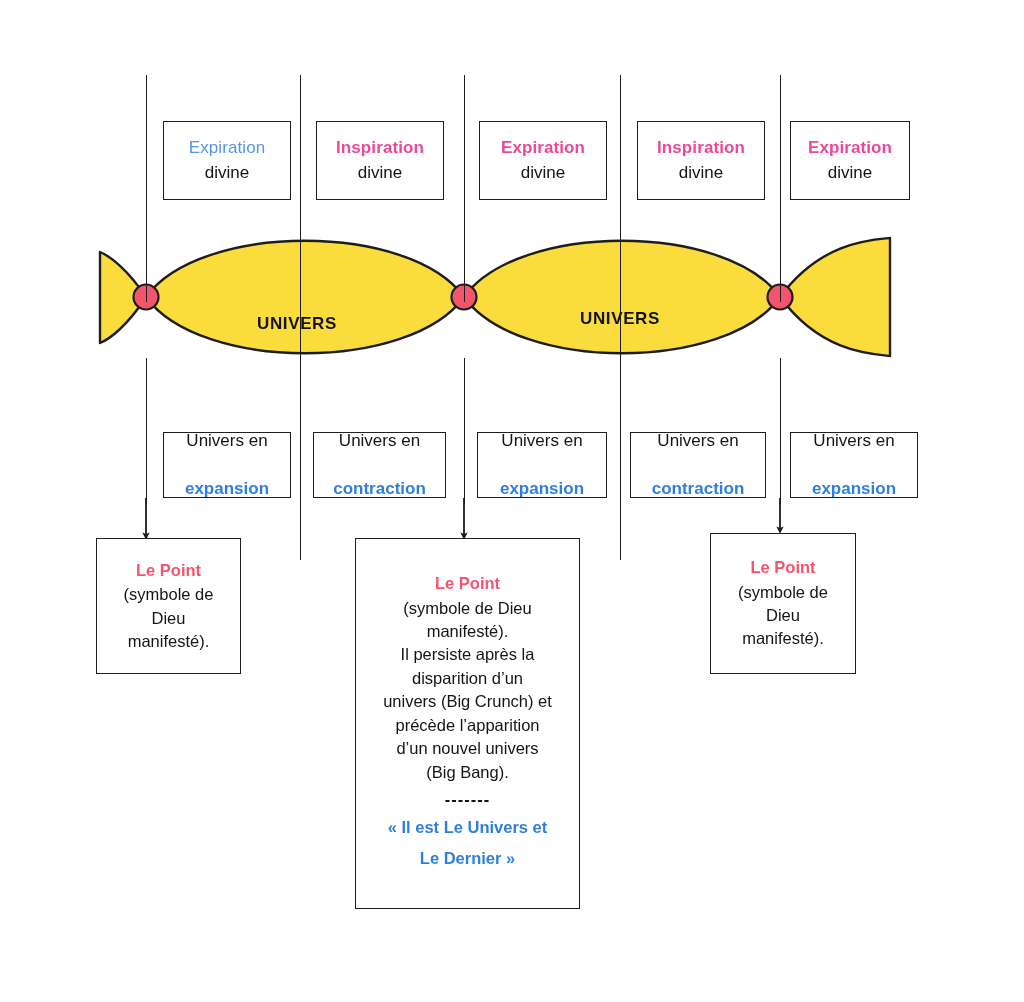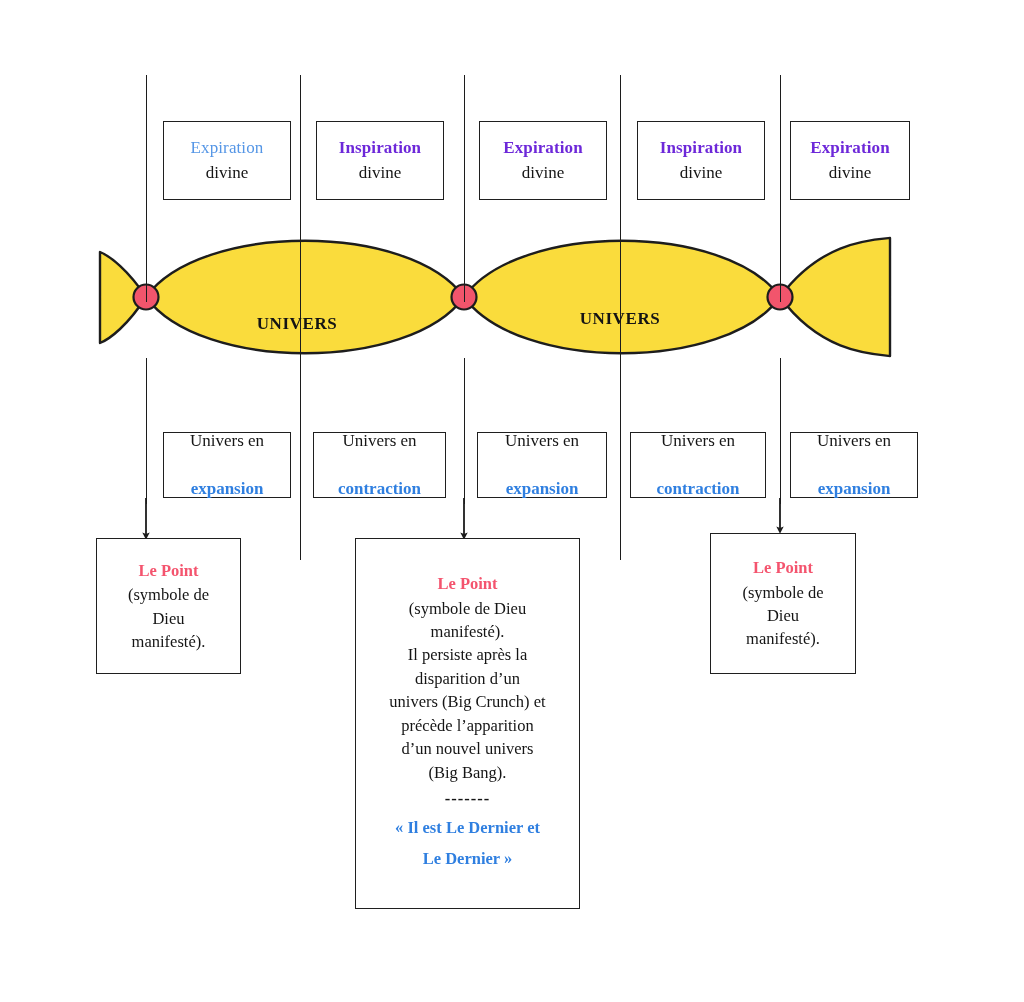--- a/index.html
+++ b/index.html
@@ -3,21 +3,21 @@
 <meta charset="utf-8">
 <style>
   html,body{margin:0;padding:0;}
   body{
     width:1024px;height:1002px;
     background:#ffffff;
     font-family:"Liberation Sans", sans-serif;
     overflow:hidden;
     position:relative;
   }
-  #stage{position:absolute;left:0;top:0;width:1024px;height:1002px;font-family:Liberation Serif, serif;}
+  #stage{position:absolute;left:0;top:0;width:1024px;height:1002px;}
   #bgsvg{position:absolute;left:0;top:0;width:1024px;height:1002px;}
 
   .vline{
     position:absolute;
     width:0;
     border-left:1.6px solid #1c1c1c;
   }
 
   .box{
     position:absolute;
@@ -26,21 +26,21 @@
     background:#ffffff;
     display:flex;
     flex-direction:column;
     align-items:center;
     justify-content:center;
     text-align:center;
     line-height:1.42;
   }
 
   .breath-box{font-size:17px;}
-  .breath-box .l1{font-weight:bold;color:#6d28d9;letter-spacing:.1px;}
+  .breath-box .l1{font-weight:bold;color:#ec4899;letter-spacing:.1px;}
   .breath-box .l1.light{font-weight:400;color:#5596e6;}
   .breath-box .l2{color:#151515;}
 
   .phase-box{font-size:17px;}
   .phase-box .l1{color:#151515;}
   .phase-box .l2{font-weight:bold;color:#2f7fe0;margin-top:24px;}
 
   .point-box{font-size:16.5px;padding:6px 8px;}
   .point-box .title{font-weight:bold;color:#f4546e;margin-bottom:1px;}
   .point-box .ln{color:#151515;}
@@ -167,21 +167,21 @@
     <span class="title">Le Point</span>
     <span class="ln">(symbole de Dieu</span>
     <span class="ln">manifesté).</span>
     <span class="ln">Il persiste après la</span>
     <span class="ln">disparition d’un</span>
     <span class="ln">univers (Big Crunch) et</span>
     <span class="ln">précède l’apparition</span>
     <span class="ln">d’un nouvel univers</span>
     <span class="ln">(Big Bang).</span>
     <span class="sep">-------</span>
-    <span class="quote">« Il est Le Dernier et</span>
+    <span class="quote">« Il est Le Univers et</span>
     <span class="quote">Le Dernier »</span>
   </div>
 
   <div class="box point-box" style="left:710px;top:533px;width:146px;height:141px;">
     <span class="title">Le Point</span>
     <span class="ln">(symbole de</span>
     <span class="ln">Dieu</span>
     <span class="ln">manifesté).</span>
   </div>
 

